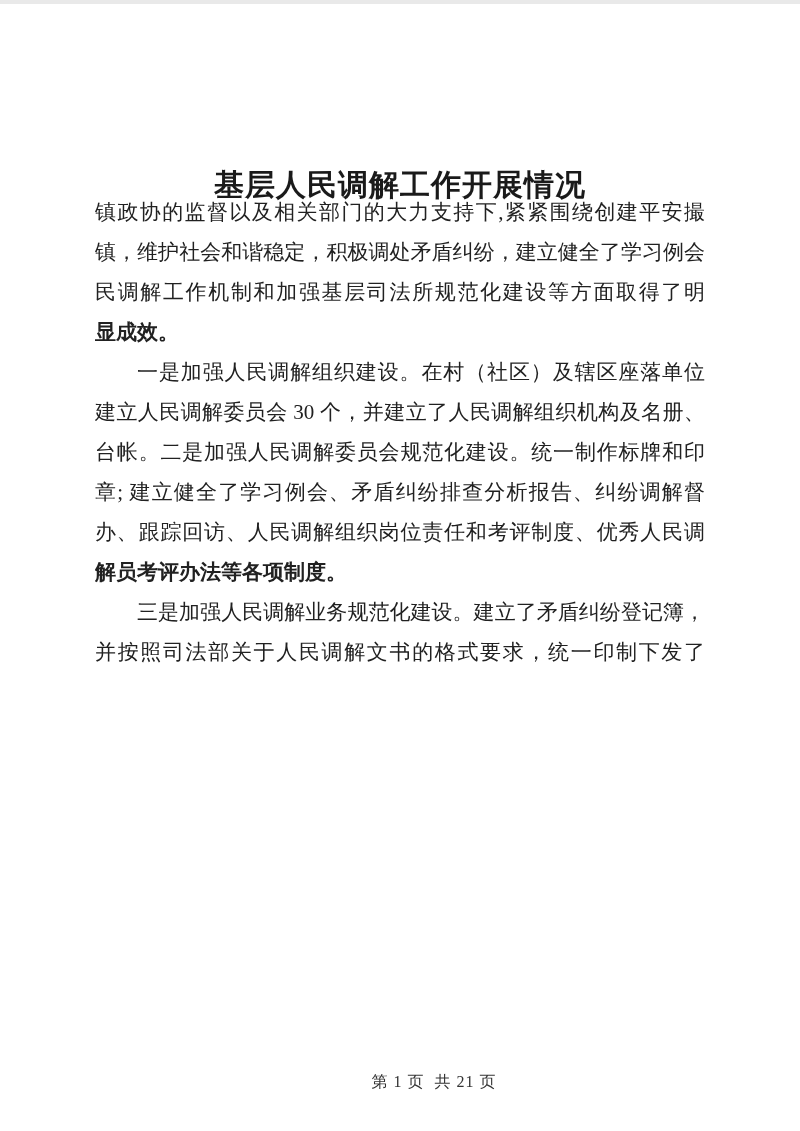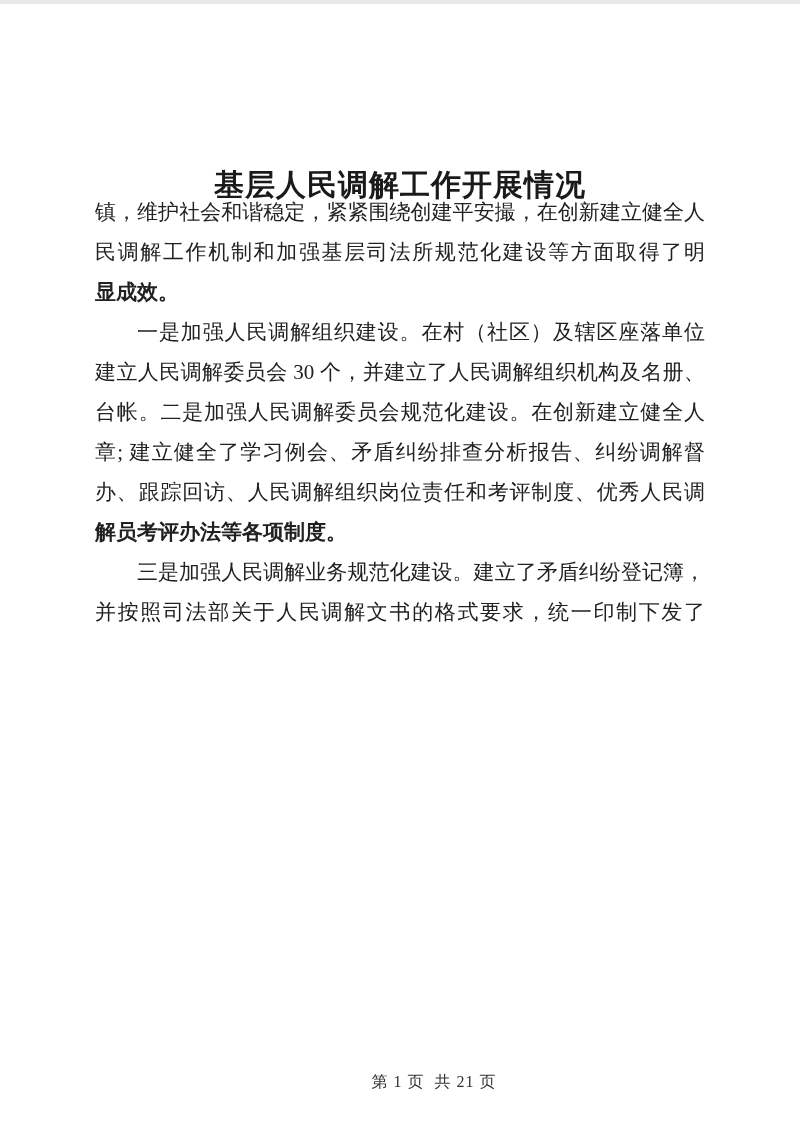--- a/index.html
+++ b/index.html
@@ -70,28 +70,29 @@
 </style>
 </head>
 <body>
 
 <div class="page">
 
   <h1 class="doc-title">基层人民调解工作开展情况</h1>
 
   <main class="body-text">
       <div class="paragraph">
-        <div class="line">镇，维护社会和谐稳定，紧紧围绕创建平安撮，在创新建立健全人</div>
+        <div class="line">镇政协的监督以及相关部门的大力支持下,紧紧围绕创建平安撮</div>
+        <div class="line">镇，维护社会和谐稳定，积极调处矛盾纠纷，建立健全了学习例会</div>
         <div class="line">民调解工作机制和加强基层司法所规范化建设等方面取得了明</div>
         <div class="line plast">显成效。</div>
       </div>
       <div class="paragraph">
         <div class="line first">一是加强人民调解组织建设。在村（社区）及辖区座落单位</div>
         <div class="line">建立人民调解委员会 30 个，并建立了人民调解组织机构及名册、</div>
-        <div class="line">台帐。二是加强人民调解委员会规范化建设。在创新建立健全人</div>
+        <div class="line">台帐。二是加强人民调解委员会规范化建设。统一制作标牌和印</div>
         <div class="line">章; 建立健全了学习例会、矛盾纠纷排查分析报告、纠纷调解督</div>
         <div class="line">办、跟踪回访、人民调解组织岗位责任和考评制度、优秀人民调</div>
         <div class="line plast">解员考评办法等各项制度。</div>
       </div>
       <div class="paragraph">
         <div class="line first">三是加强人民调解业务规范化建设。建立了矛盾纠纷登记簿，</div>
         <div class="line">并按照司法部关于人民调解文书的格式要求，统一印制下发了</div>
       </div>
     </main>
 

